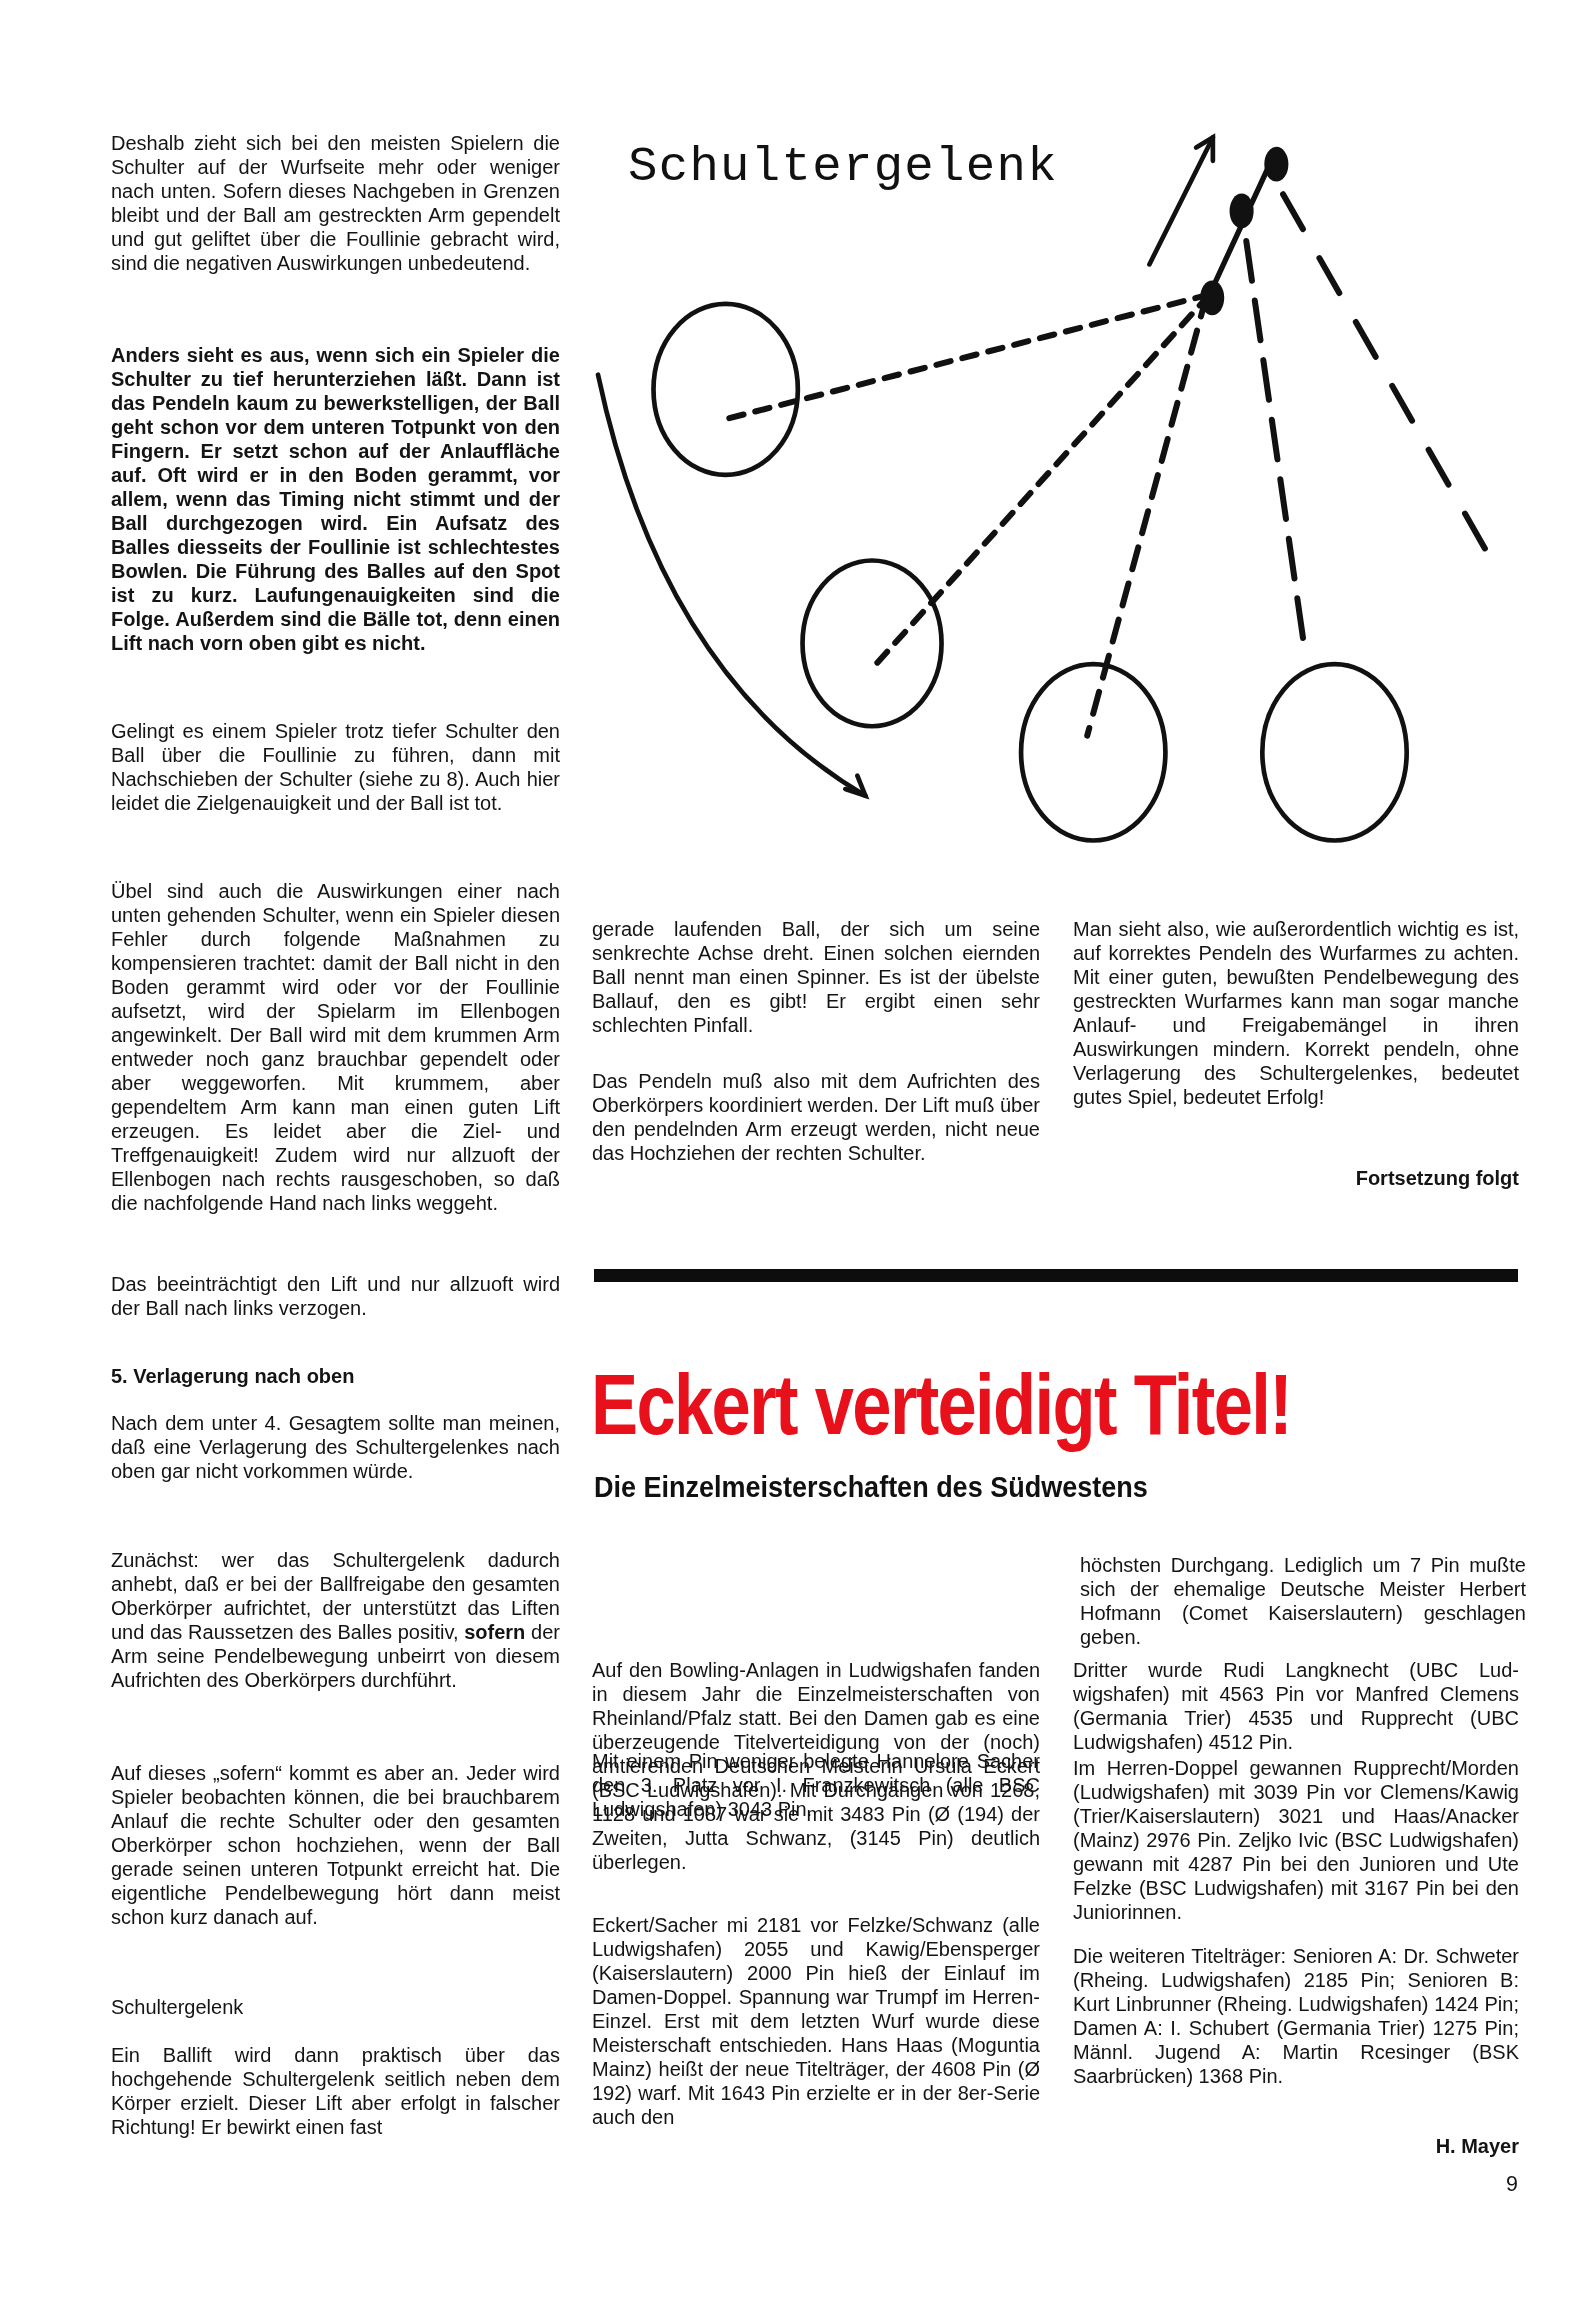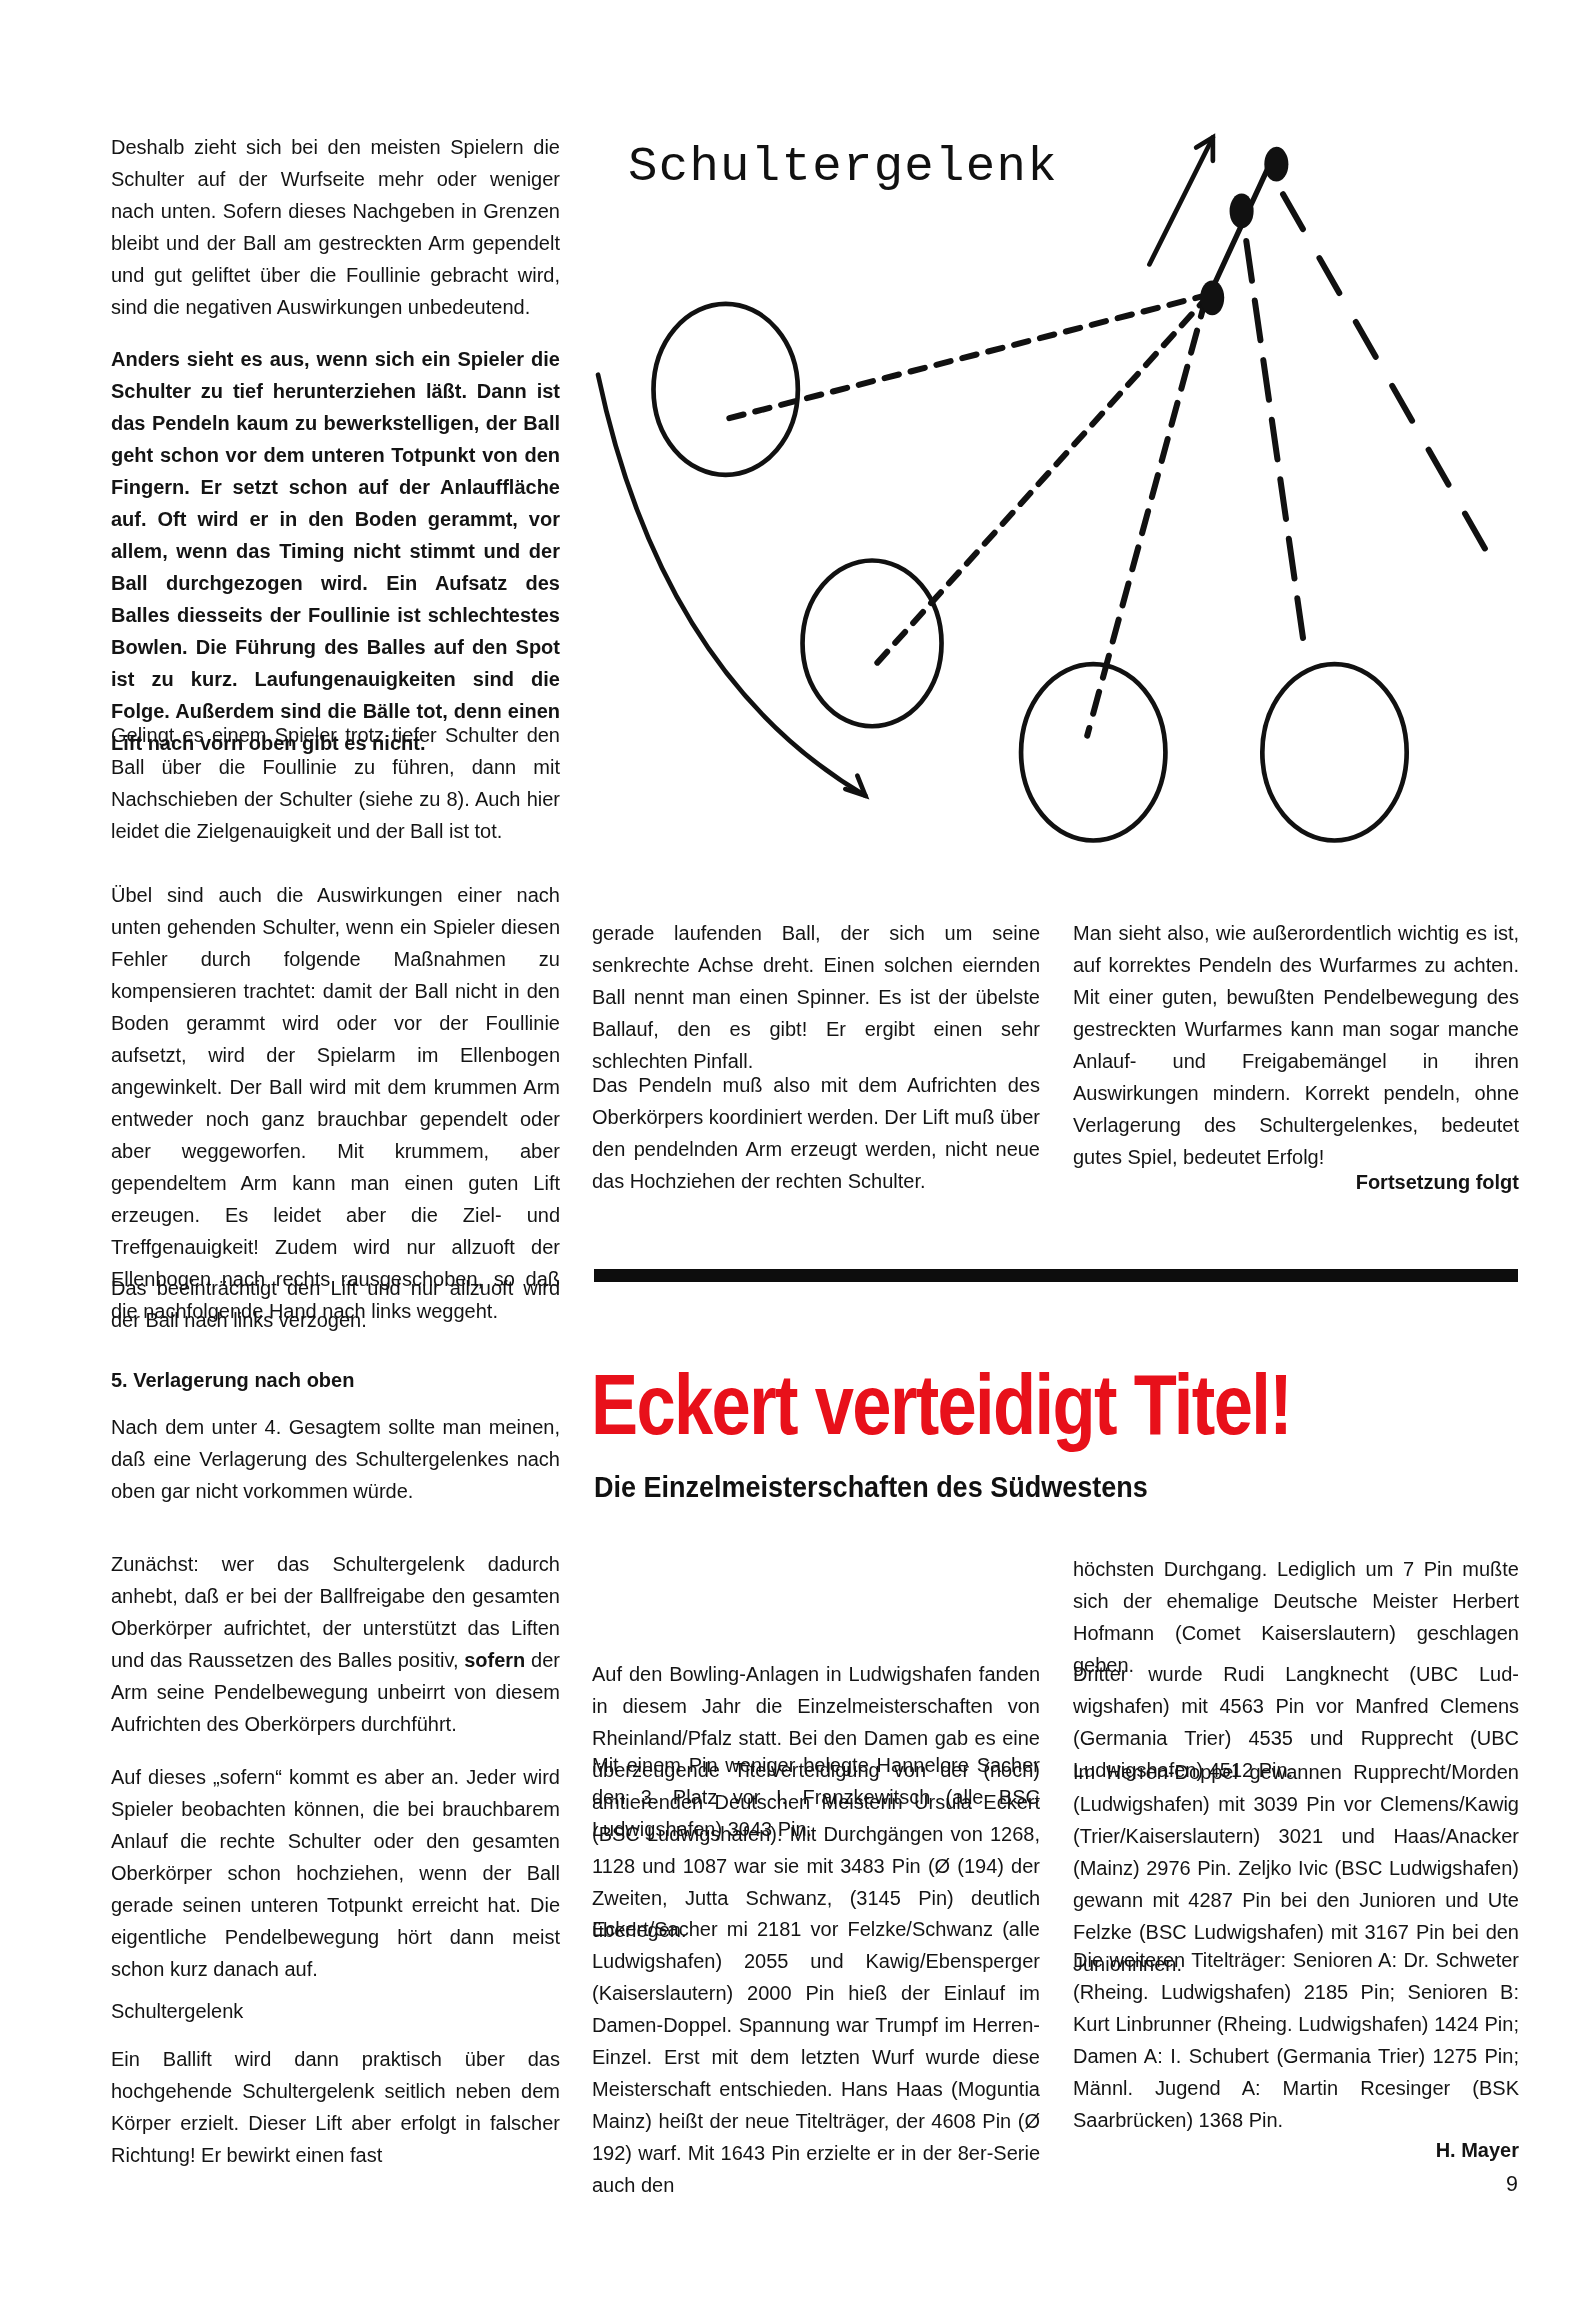--- a/index.html
+++ b/index.html
@@ -1,20 +1,20 @@
 <!DOCTYPE html>
 <html style="font-size:10.7px"><head>
 <meta charset="utf-8">
 <style>
   html, body { margin: 0; padding: 0; background: #ffffff; }
   body {
     width: 1575px; height: 2319px; position: relative; overflow: hidden;
     font-family: "Liberation Sans", sans-serif; color: #141414;
   }
-  .col { position: absolute; font-size: 20px; line-height: 32px; text-align: justify; hyphens: manual; }
+  .col { position: absolute; font-size: 20px; line-height: 24px; text-align: justify; hyphens: manual; }
   .col p { margin: 0; }
   .col-left { left: 111px; width: 449px; }
   .col-mid { left: 592px; width: 448px; }
   .col-right { left: 1073px; width: 446px; }
   .bold { font-weight: bold; }
   .right { text-align: right; }
   .diagram { position: absolute; left: 588px; top: 114px; width: 949px; height: 762px; }
   .diagram-title {
     position: absolute; left: 628px; top: 139px;
     font-family: "Liberation Mono", monospace; font-size: 49px; letter-spacing: 1.3px; color: #111;
@@ -119,21 +119,21 @@
 <div class="col col-mid" style="top:1630px;margin-top:28px;">
   <p>Auf den Bowling-Anlagen in Ludwigshafen fanden in diesem Jahr die Einzelmeister­schaften von Rheinland/Pfalz statt. Bei den Damen gab es eine überzeugende Titelver­teidigung von der (noch) amtierenden Deut­schen Meisterin Ursula Eckert (BSC Lud­wigshafen). Mit Durchgängen von 1268, 1128 und 1087 war sie mit 3483 Pin (Ø (194) der Zweiten, Jutta Schwanz, (3145 Pin) deutlich überlegen.</p>
 </div>
 <div class="col col-mid" style="top:1749px;">
   <p>Mit einem Pin weniger belegte Hannelore Sacher den 3. Platz vor I. Franzkewitsch (alle BSC Ludwigshafen) 3043 Pin.</p>
 </div>
 <div class="col col-mid" style="top:1913px;">
   <p>Eckert/Sacher mi 2181 vor Felzke/Schwanz (alle Ludwigshafen) 2055 und Kawig/Eben­sperger (Kaiserslautern) 2000 Pin hieß der Einlauf im Damen-Doppel. Spannung war Trumpf im Herren-Einzel. Erst mit dem letzten Wurf wurde diese Meisterschaft entschieden. Hans Haas (Moguntia Mainz) heißt der neue Titelträger, der 4608 Pin (Ø 192) warf. Mit 1643 Pin erzielte er in der 8er-Serie auch den</p>
 </div>
 
-<div class="col col-right" style="top:1553px;">
+<div class="col col-right" style="top:1553px;margin-left:7px;">
   <p>höchsten Durchgang. Lediglich um 7 Pin mußte sich der ehemalige Deutsche Meister Herbert Hofmann (Comet Kaiserslautern) ge­schlagen geben.</p>
 </div>
 <div class="col col-right" style="top:1658px;">
   <p>Dritter wurde Rudi Langknecht (UBC Lud­wigshafen) mit 4563 Pin vor Manfred Cle­mens (Germania Trier) 4535 und Rupprecht (UBC Ludwigshafen) 4512 Pin.</p>
 </div>
 <div class="col col-right" style="top:1756px;">
   <p>Im Herren-Doppel gewannen Rupprecht/Mor­den (Ludwigshafen) mit 3039 Pin vor Cle­mens/Kawig (Trier/Kaiserslautern) 3021 und Haas/Anacker (Mainz) 2976 Pin. Zeljko Ivic (BSC Ludwigshafen) gewann mit 4287 Pin bei den Junioren und Ute Felzke (BSC Lud­wigshafen) mit 3167 Pin bei den Juniorinnen.</p>
 </div>
 <div class="col col-right" style="top:1944px;">
   <p>Die weiteren Titelträger: Senioren A: Dr. Schweter (Rheing. Ludwigshafen) 2185 Pin; Senioren B: Kurt Linbrunner (Rheing. Lud­wigshafen) 1424 Pin; Damen A: I. Schubert (Germania Trier) 1275 Pin; Männl. Jugend A: Martin Rcesinger (BSK Saarbrücken) 1368 Pin.</p>

